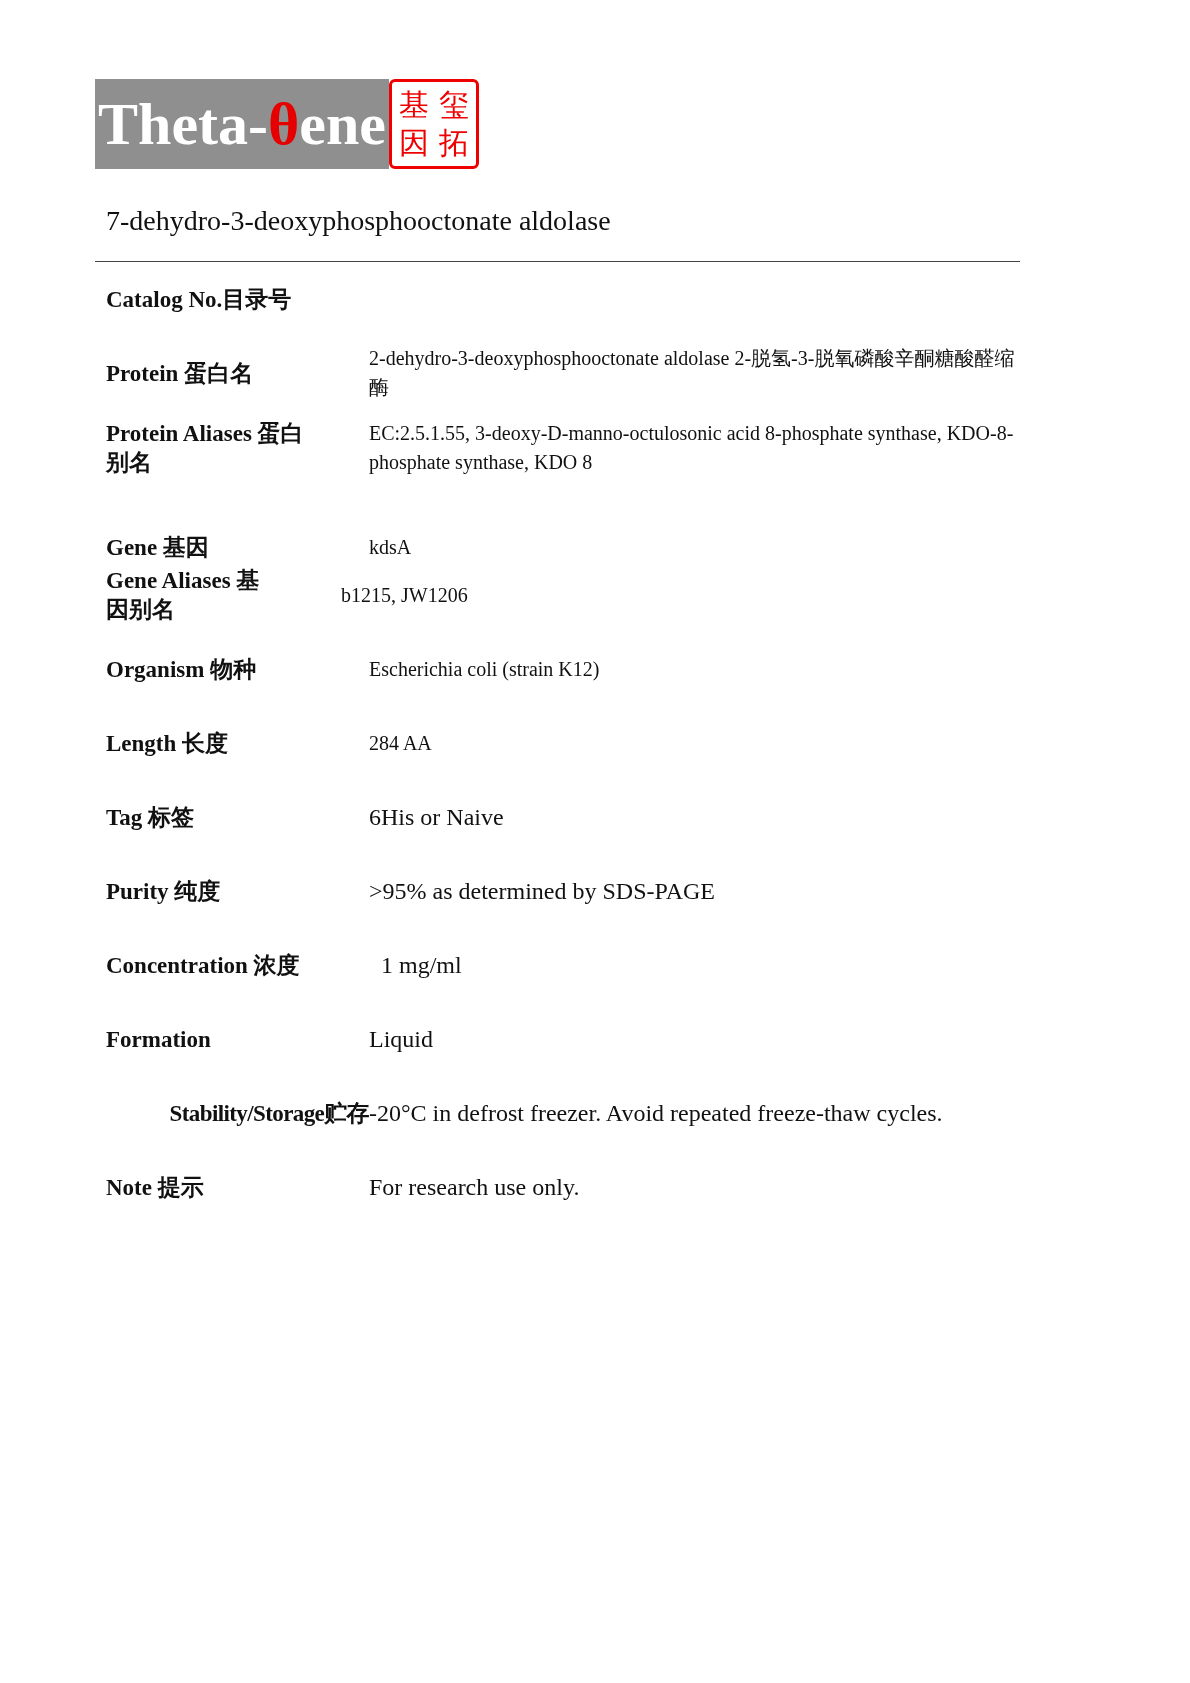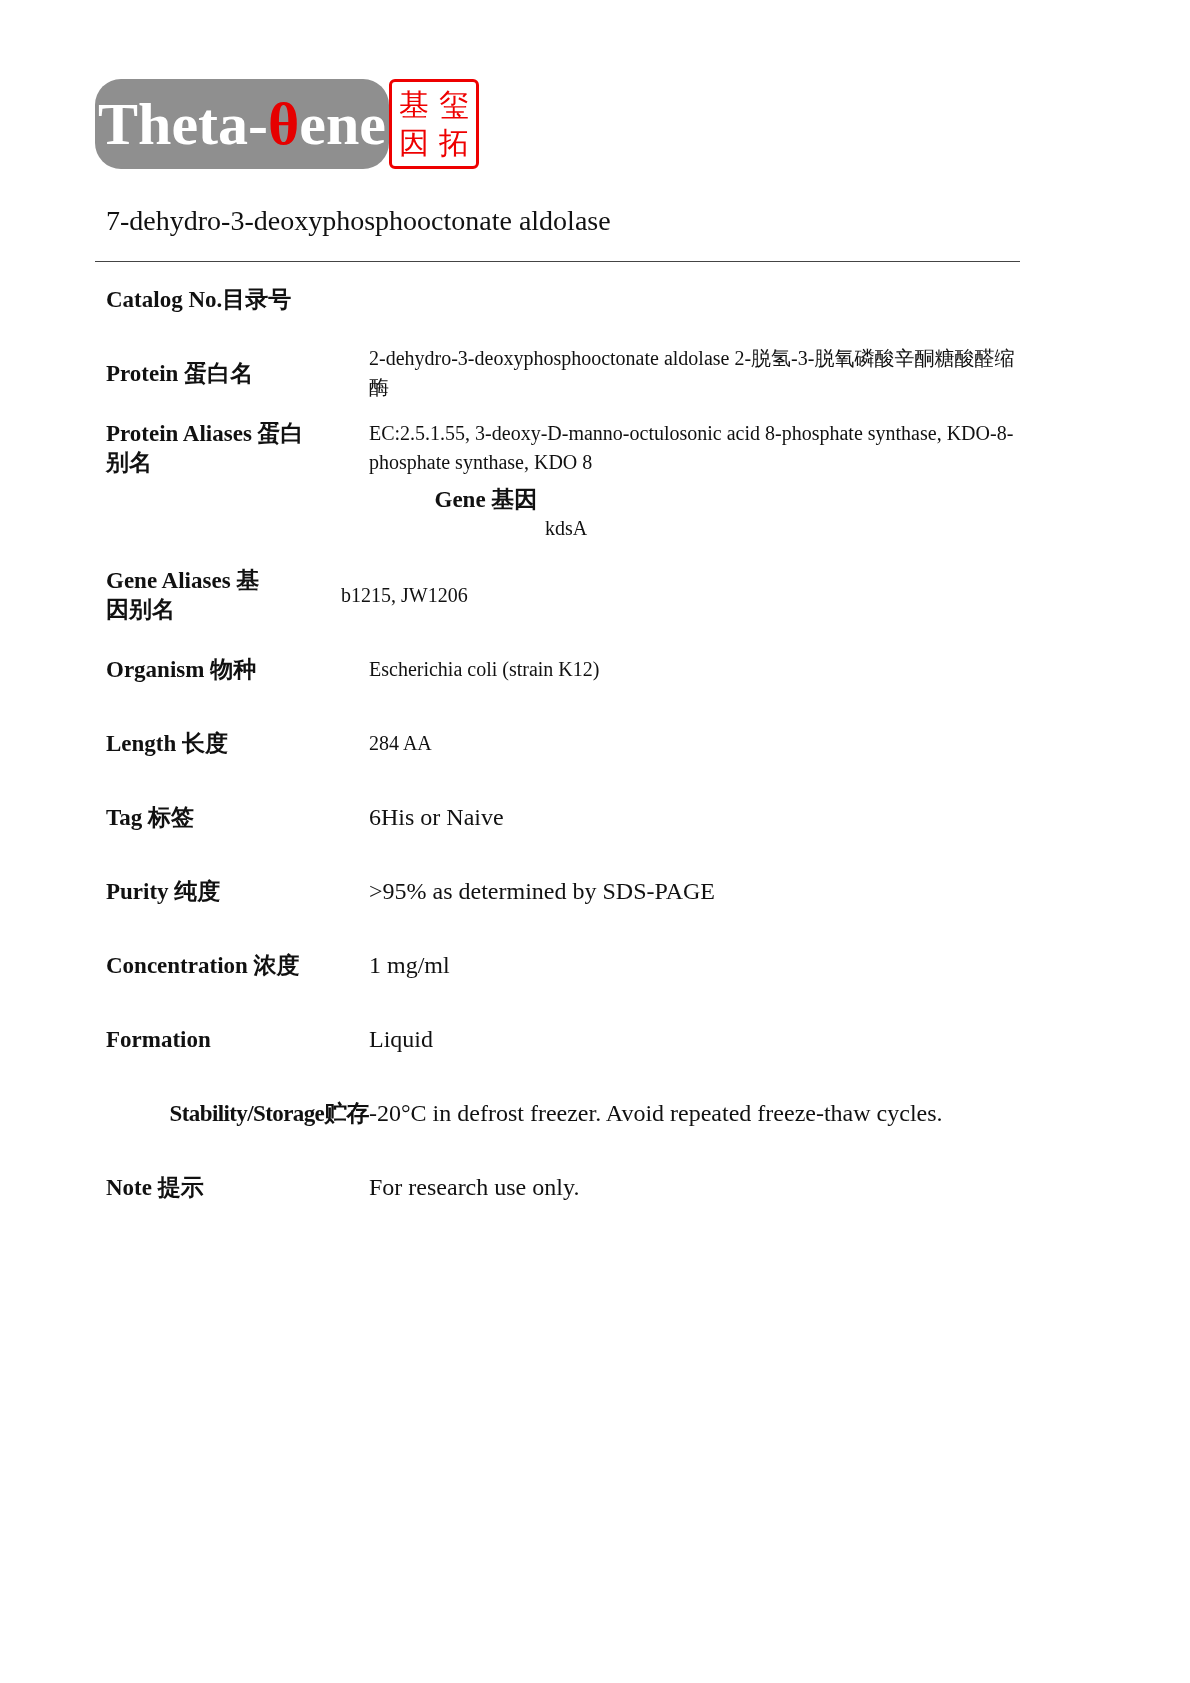--- a/index.html
+++ b/index.html
@@ -5,21 +5,21 @@
     html, body { margin: 0; padding: 0; background: #ffffff; }
     body {
       width: 1190px; height: 1683px; position: relative; overflow: hidden;
       font-family: "Liberation Serif", "DejaVu Serif", serif; color: #111;
     }
     .logo { position: absolute; left: 95px; top: 79px; height: 90px; display: flex; }
     .logo-box {
       width: 294px; height: 90px; background: #8f8f8f;
       display: flex; align-items: center; justify-content: center;
       font-family: "Liberation Serif", serif; font-weight: bold; font-size: 60px;
-      color: #ffffff; letter-spacing: 0px; white-space: nowrap; box-sizing: border-box;  border-radius: 26px;
+      color: #ffffff; letter-spacing: 0px; white-space: nowrap; box-sizing: border-box; 
     }
     .logo-box .theta { color: #e60000; }
     .logo-stamp {
       width: 90px; height: 90px; box-sizing: border-box;
       border: 3px solid #ee0000; border-radius: 6px; background: #fff;
       display: grid; grid-template-columns: 1fr 1fr; grid-template-rows: 1fr 1fr;
       align-items: center; justify-items: center; color: #ee0000;
       font-family: "DejaVu Sans", sans-serif; font-size: 30px; line-height: 1; padding: 4px 2px;
     }
     .title {
@@ -62,21 +62,21 @@
 <div class="row" style="top:344px;">
   <div class="label">Protein 蛋白名</div>
   <div class="value small" style="padding-right:10px;">2-dehydro-3-deoxyphosphooctonate aldolase 2-脱氢-3-脱氧磷酸辛酮糖酸醛缩酶</div>
 </div>
 
 <div class="row" style="top:419px;">
   <div class="label" style="width:200px; margin-right:63px;">Protein Aliases 蛋白别名</div>
   <div class="value small">EC:2.5.1.55, 3-deoxy-D-manno-octulosonic acid 8-phosphate synthase, KDO-8-phosphate synthase, KDO 8</div>
 </div>
 
-<div class="row" style="top:485px;flex-direction:column;">
+<div class="row" style="top:533px;">
   <div class="label">Gene 基因</div>
   <div class="value small">kdsA</div>
 </div>
 
 <div class="row" style="top:566px;">
   <div class="label" style="width:160px; margin-right:75px;">Gene Aliases 基因别名</div>
   <div class="value small">b1215, JW1206</div>
 </div>
 
 <div class="row" style="top:655px;">
@@ -92,21 +92,21 @@
 <div class="row" style="top:803px;">
   <div class="label">Tag 标签</div>
   <div class="value large">6His or Naive</div>
 </div>
 
 <div class="row" style="top:877px;">
   <div class="label">Purity 纯度</div>
   <div class="value large">&gt;95% as determined by SDS-PAGE</div>
 </div>
 
-<div class="row" style="top:951px;">
+<div class="row" style="top:951px;gap:12px;">
   <div class="label">Concentration 浓度</div>
   <div class="value large">1 mg/ml</div>
 </div>
 
 <div class="row" style="top:1025px;">
   <div class="label">Formation</div>
   <div class="value large">Liquid</div>
 </div>
 
 <div class="row" style="top:1099px;">

